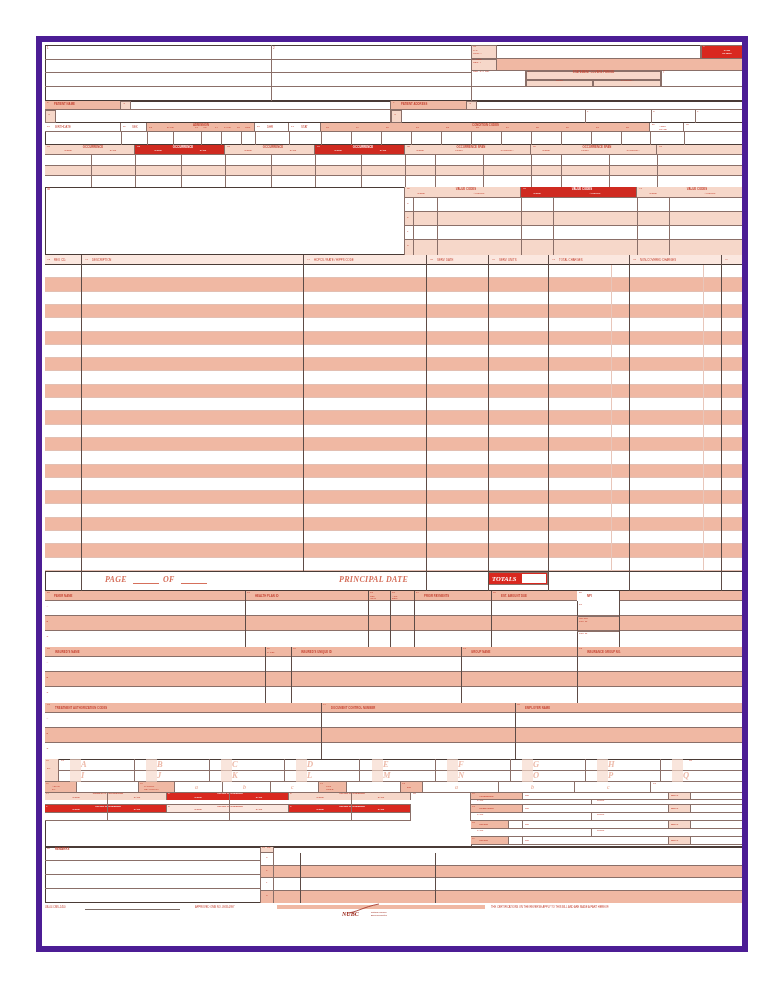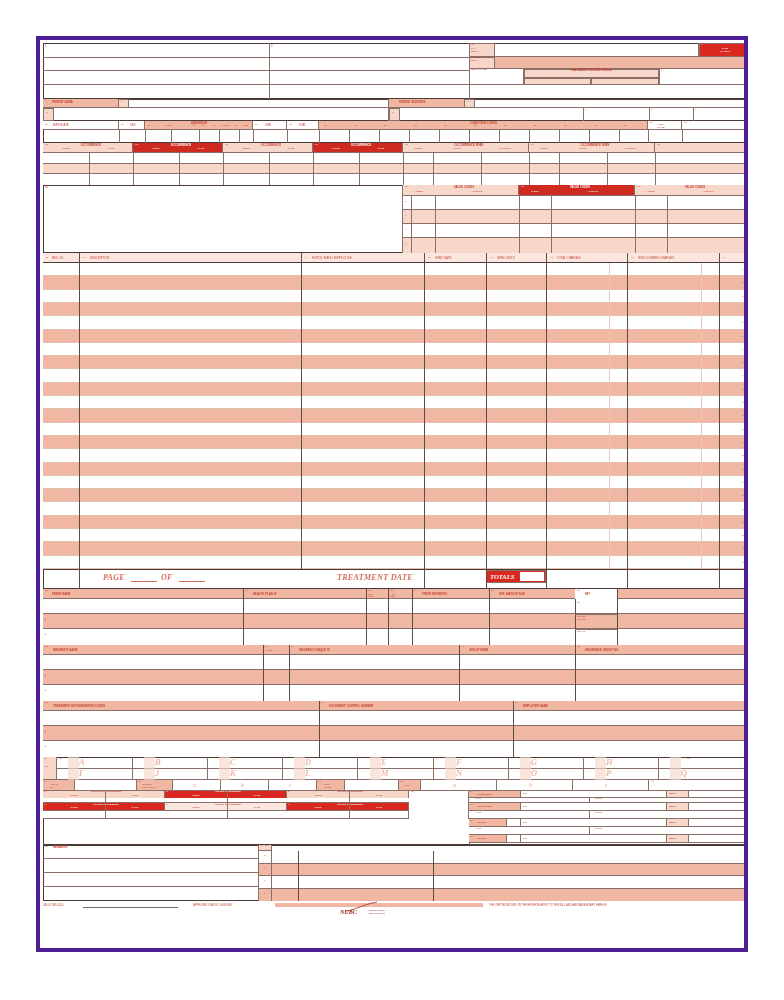--- a/index.html
+++ b/index.html
@@ -1,21 +1,21 @@
 <!DOCTYPE html>
 <html><head>
 <meta charset="utf-8">
 <style>
   html,body{margin:0;padding:0;background:#ffffff;}
   body{width:784px;height:1000px;font-family:"Liberation Sans",sans-serif;}
 
   
   #sheet{
     position:absolute; left:36px; top:36px; width:712px; height:916px;
-    background:#fff; border:4px solid #4c1d95; box-sizing:border-box;
+    background:#fff; border:6px solid #4c1d95; box-sizing:border-box;
     overflow:hidden;
   }
   #form{ position:absolute; left:3px; top:3px; width:706px; height:910px; }
 
   
   .c{ position:absolute; box-sizing:border-box; }
   .bx{ border:0.6px solid #8a6f68; }
   .bt{ border-top:0.6px solid #8a6f68; }
   .bb{ border-bottom:0.6px solid #8a6f68; }
   .bl{ border-left:0.6px solid #8a6f68; }
@@ -419,21 +419,21 @@
         <div class="gut" style="top: 284.443px;">22</div>
         <div class="gut" style="top: 297.748px;">23</div>
       </div>
 
     <div class="c bt hv" style="left:0;top:526px;width:706px;height:0;"></div>
     <div class="c" style="left:0;top:526px;width:706px;height:20px;"></div>
     <div class="scriptbig" style="left:60px;top:530px;">PAGE</div>
     <div class="c bb" style="left:88px;top:537.5px;width:26px;height:0;border-color:#d6705c;"></div>
     <div class="scriptbig" style="left:118px;top:530px;">OF</div>
     <div class="c bb" style="left:136px;top:537.5px;width:26px;height:0;border-color:#d6705c;"></div>
-    <div class="scriptbig" style="left:294px;top:530px;">TREATMENT DATE</div>
+    <div class="scriptbig" style="left:294px;top:530px;">PRINCIPAL DATE</div>
     <div class="c f-dk bx" style="left:443px;top:527px;width:60px;height:13px;"></div>
     <div class="totals" style="left:447px;top:529.5px;">TOTALS</div>
     <div class="c bx" style="left:477px;top:529px;width:24px;height:9px;background:#ffffff;border-color:#ffffff;"></div>
 
     <div class="c bl dk" style="left:36px;top:526px;width:0;height:20px;"></div>
     <div class="c bl dk" style="left:381px;top:526px;width:0;height:20px;"></div>
     <div class="c bl dk" style="left:443px;top:526px;width:0;height:20px;"></div>
     <div class="c bl dk" style="left:503px;top:526px;width:0;height:20px;"></div>
     <div class="c bl dk" style="left:584px;top:526px;width:0;height:20px;"></div>
     <div class="c bl dk" style="left:676px;top:526px;width:0;height:20px;"></div>

